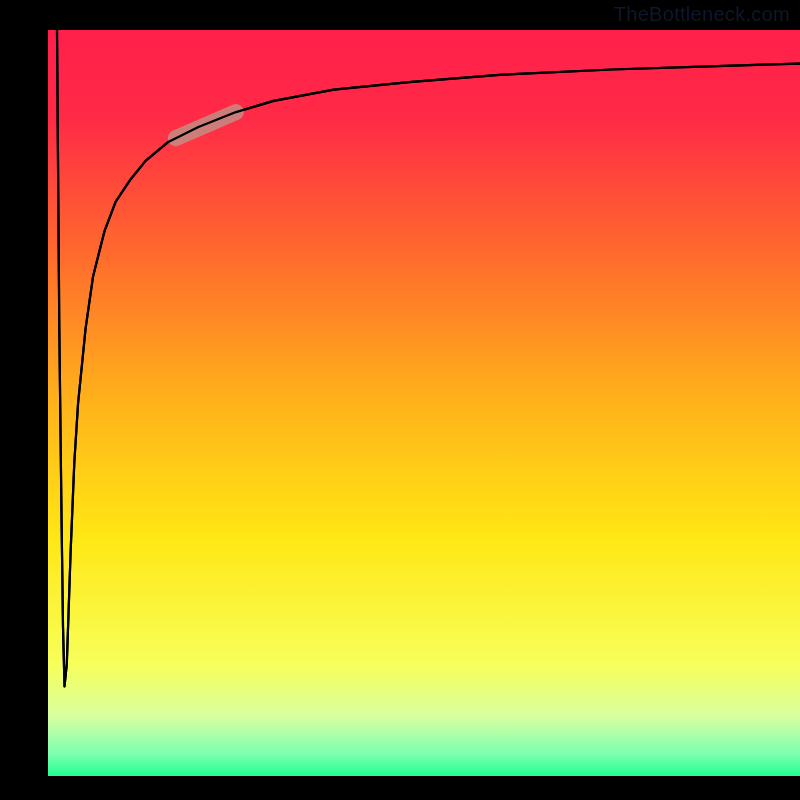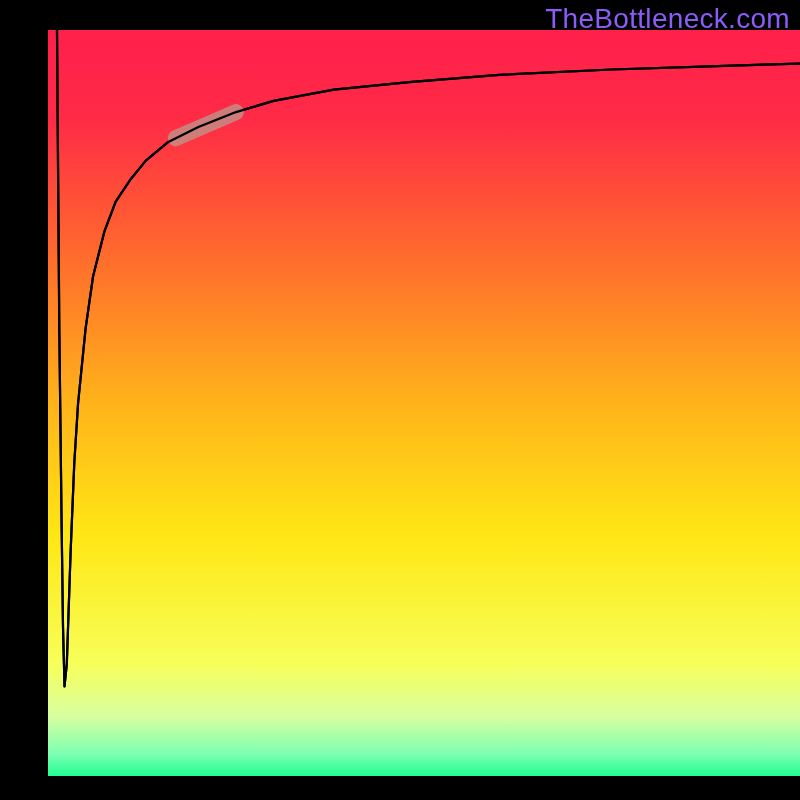--- a/index.html
+++ b/index.html
@@ -13,22 +13,22 @@
   }
   .stage {
     position: relative;
     width: 800px;
     height: 800px;
   }
   .watermark {
     position: absolute;
     top: 3px;
     right: 10px;
-    font-size: 28px;
-    color: #8b5cf6;
+    font-size: 20px;
+    color: #0f172a;
     font-weight: 400;
     letter-spacing: 0.3px;
     z-index: 5;
   }
   svg {
     display: block;
     width: 800px;
     height: 800px;
   }
 </style>

